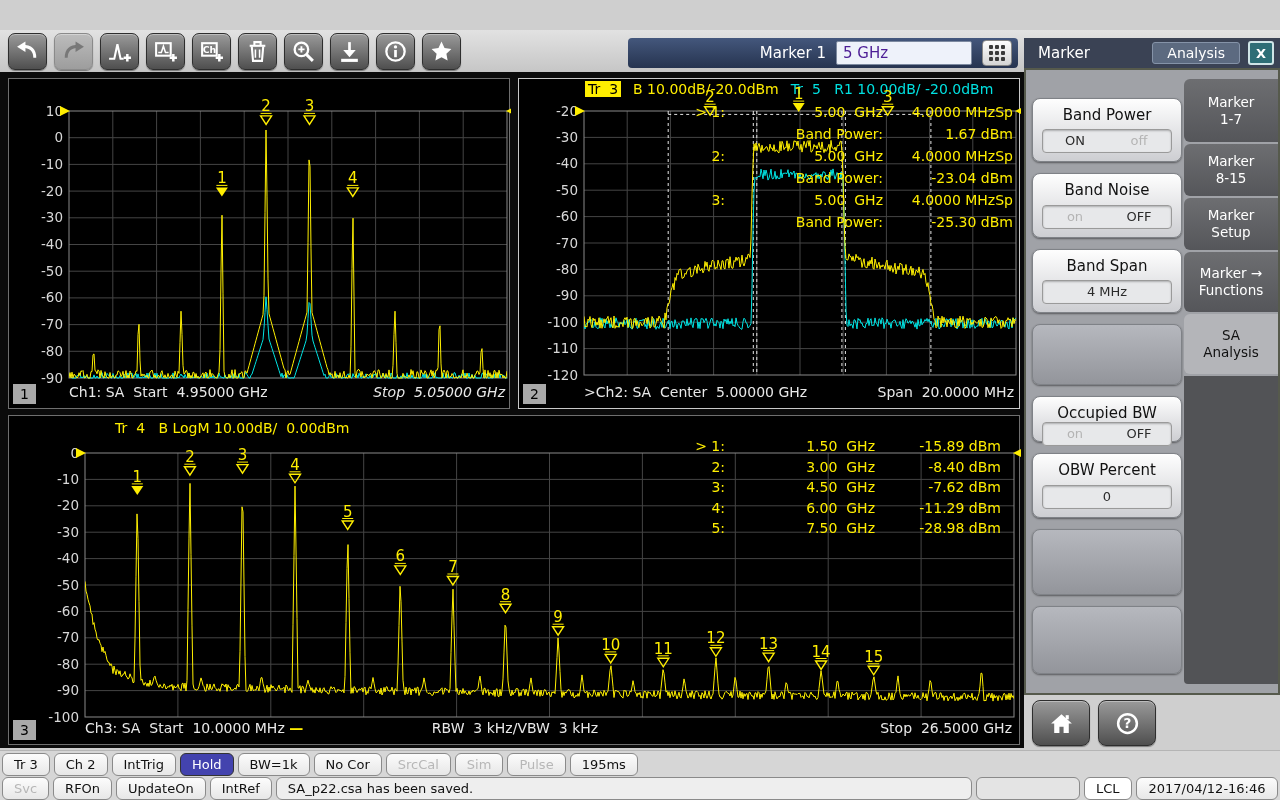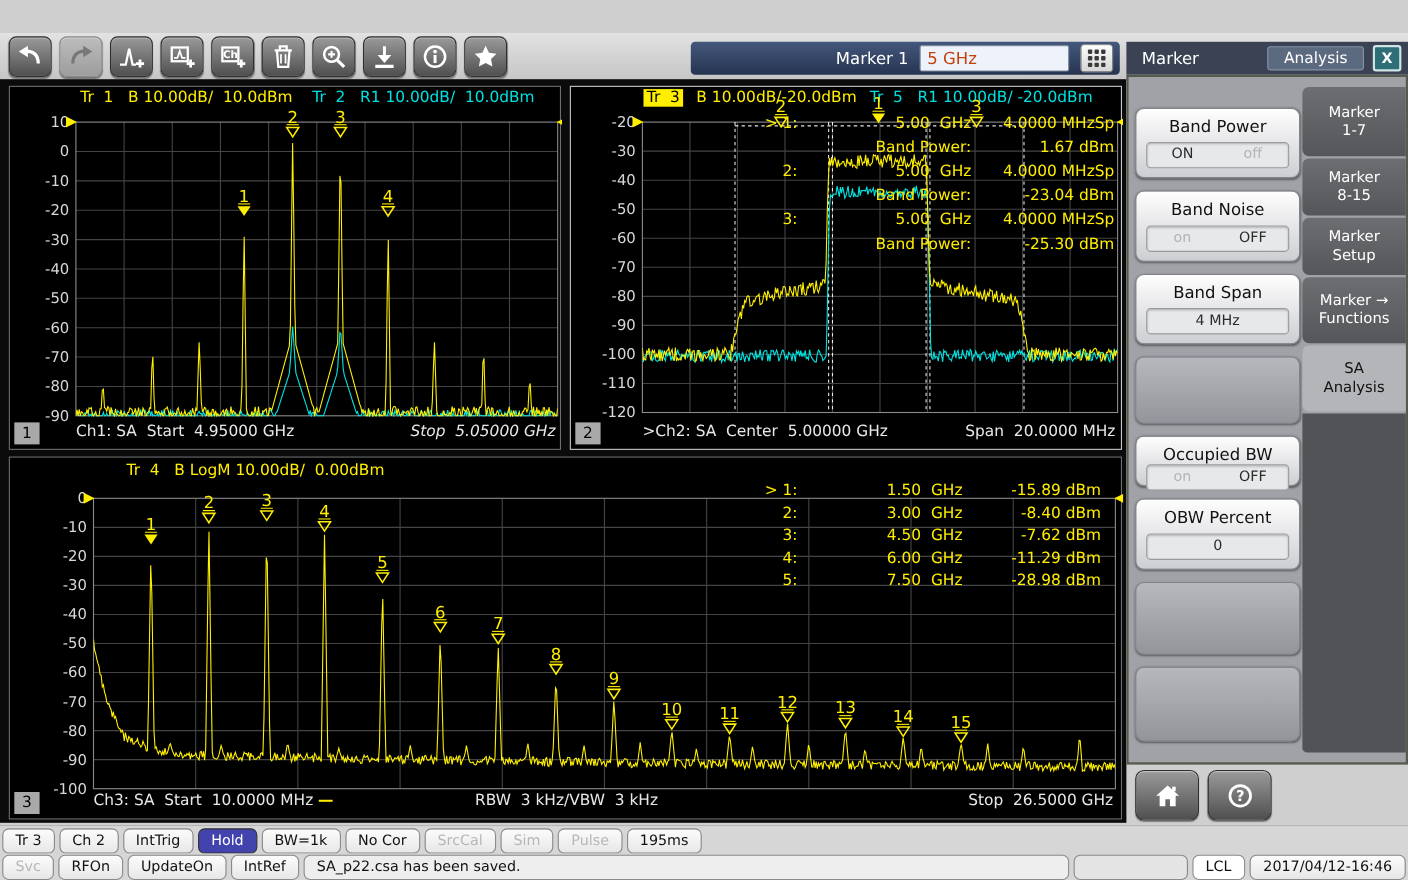--- a/index.html
+++ b/index.html
@@ -15,21 +15,21 @@
   .tb-buttons{position:absolute;left:8px;top:3px;display:flex;gap:7px;}
   .btn3d{width:37px;height:35px;border-radius:7px;border:1px solid #2e2e2e;
          background:linear-gradient(#9a9a9a,#4f4f4f);display:flex;align-items:center;justify-content:center;
          box-shadow:inset 0 1px 0 rgba(255,255,255,.35),0 1px 1px rgba(0,0,0,.4);}
   .btn3d.disabled{background:linear-gradient(#bcbcbc,#9d9d9d);border-color:#8a8a8a;}
   .marker-entry{position:absolute;left:628px;top:8px;width:390px;height:30px;border-radius:4px;
                 background:linear-gradient(#44577c,#263450);display:flex;align-items:center;
                 justify-content:flex-end;gap:10px;padding-right:6px;box-sizing:border-box;}
   .me-label{color:#fff;font-size:15px;white-space:pre;}
   .me-input{width:128px;height:22px;border:1px solid #7d8aa0;border-radius:2px;background:#eef2fa;
-            font-size:15px;font-family:"DejaVu Sans",sans-serif;padding:0 0 0 6px;color:#c2410c;}
+            font-size:15px;font-family:"DejaVu Sans",sans-serif;padding:0 0 0 6px;color:#4c1d95;}
   .keypad-btn{width:28px;height:24px;border-radius:4px;background:linear-gradient(#fdfdfd,#d5d5d5);
               border:1px solid #888;display:flex;align-items:center;justify-content:center;}
   .keypad-grid{display:grid;grid-template-columns:repeat(3,4px);grid-auto-rows:4px;gap:2px;}
   .keypad-grid i{background:#3a3a3a;border-radius:1px;}
   
   .side-header{position:absolute;left:1024px;top:38px;width:256px;height:30px;background:#3a4254;
                display:flex;align-items:center;}
   .sh-title{color:#fff;font-size:15px;margin-left:14px;}
   .sh-tab{margin-left:auto;background:#5c6a80;border:1px solid #8593a8;border-radius:3px;
           color:#fff;font-size:14px;padding:2px 14px;margin-right:8px;}
@@ -286,21 +286,20 @@
     <div class="sbtn msg">
       <span>SA_p22.csa has been saved.</span>
     </div>
     <div class="s2-right" style="display:flex;gap:4px;">
         <div class="sbtn empty"></div>
         <div class="sbtn light" style="width: 24px;">LCL</div>
         <div class="sbtn" style="width: 118px; text-align: center;">2017/04/12-16:46</div>
       </div>
   </div>
 <div class="plot" style="left: 8px; top: 78px; width: 502px; height: 331px;">
-      <div class="phead" style="left: 64px; top: 2px; gap: 18px;"><span style="color: rgb(255, 238, 0);">Tr  1   B 10.00dB/  10.0dBm</span><span style="color: rgb(0, 224, 224);">Tr  2   R1 10.00dB/  10.0dBm</span></div>
       <svg width="502" height="331" style="position: absolute; left: 0px; top: 0px;">
         <line x1="60" y1="58.7" x2="498" y2="58.7" stroke="#454545"></line>
         <line x1="60" y1="85.4" x2="498" y2="85.4" stroke="#454545"></line>
         <line x1="60" y1="112.1" x2="498" y2="112.1" stroke="#454545"></line>
         <line x1="60" y1="138.8" x2="498" y2="138.8" stroke="#454545"></line>
         <line x1="60" y1="165.5" x2="498" y2="165.5" stroke="#454545"></line>
         <line x1="60" y1="192.2" x2="498" y2="192.2" stroke="#454545"></line>
         <line x1="60" y1="218.9" x2="498" y2="218.9" stroke="#454545"></line>
         <line x1="60" y1="245.6" x2="498" y2="245.6" stroke="#454545"></line>
         <line x1="60" y1="272.3" x2="498" y2="272.3" stroke="#454545"></line>

